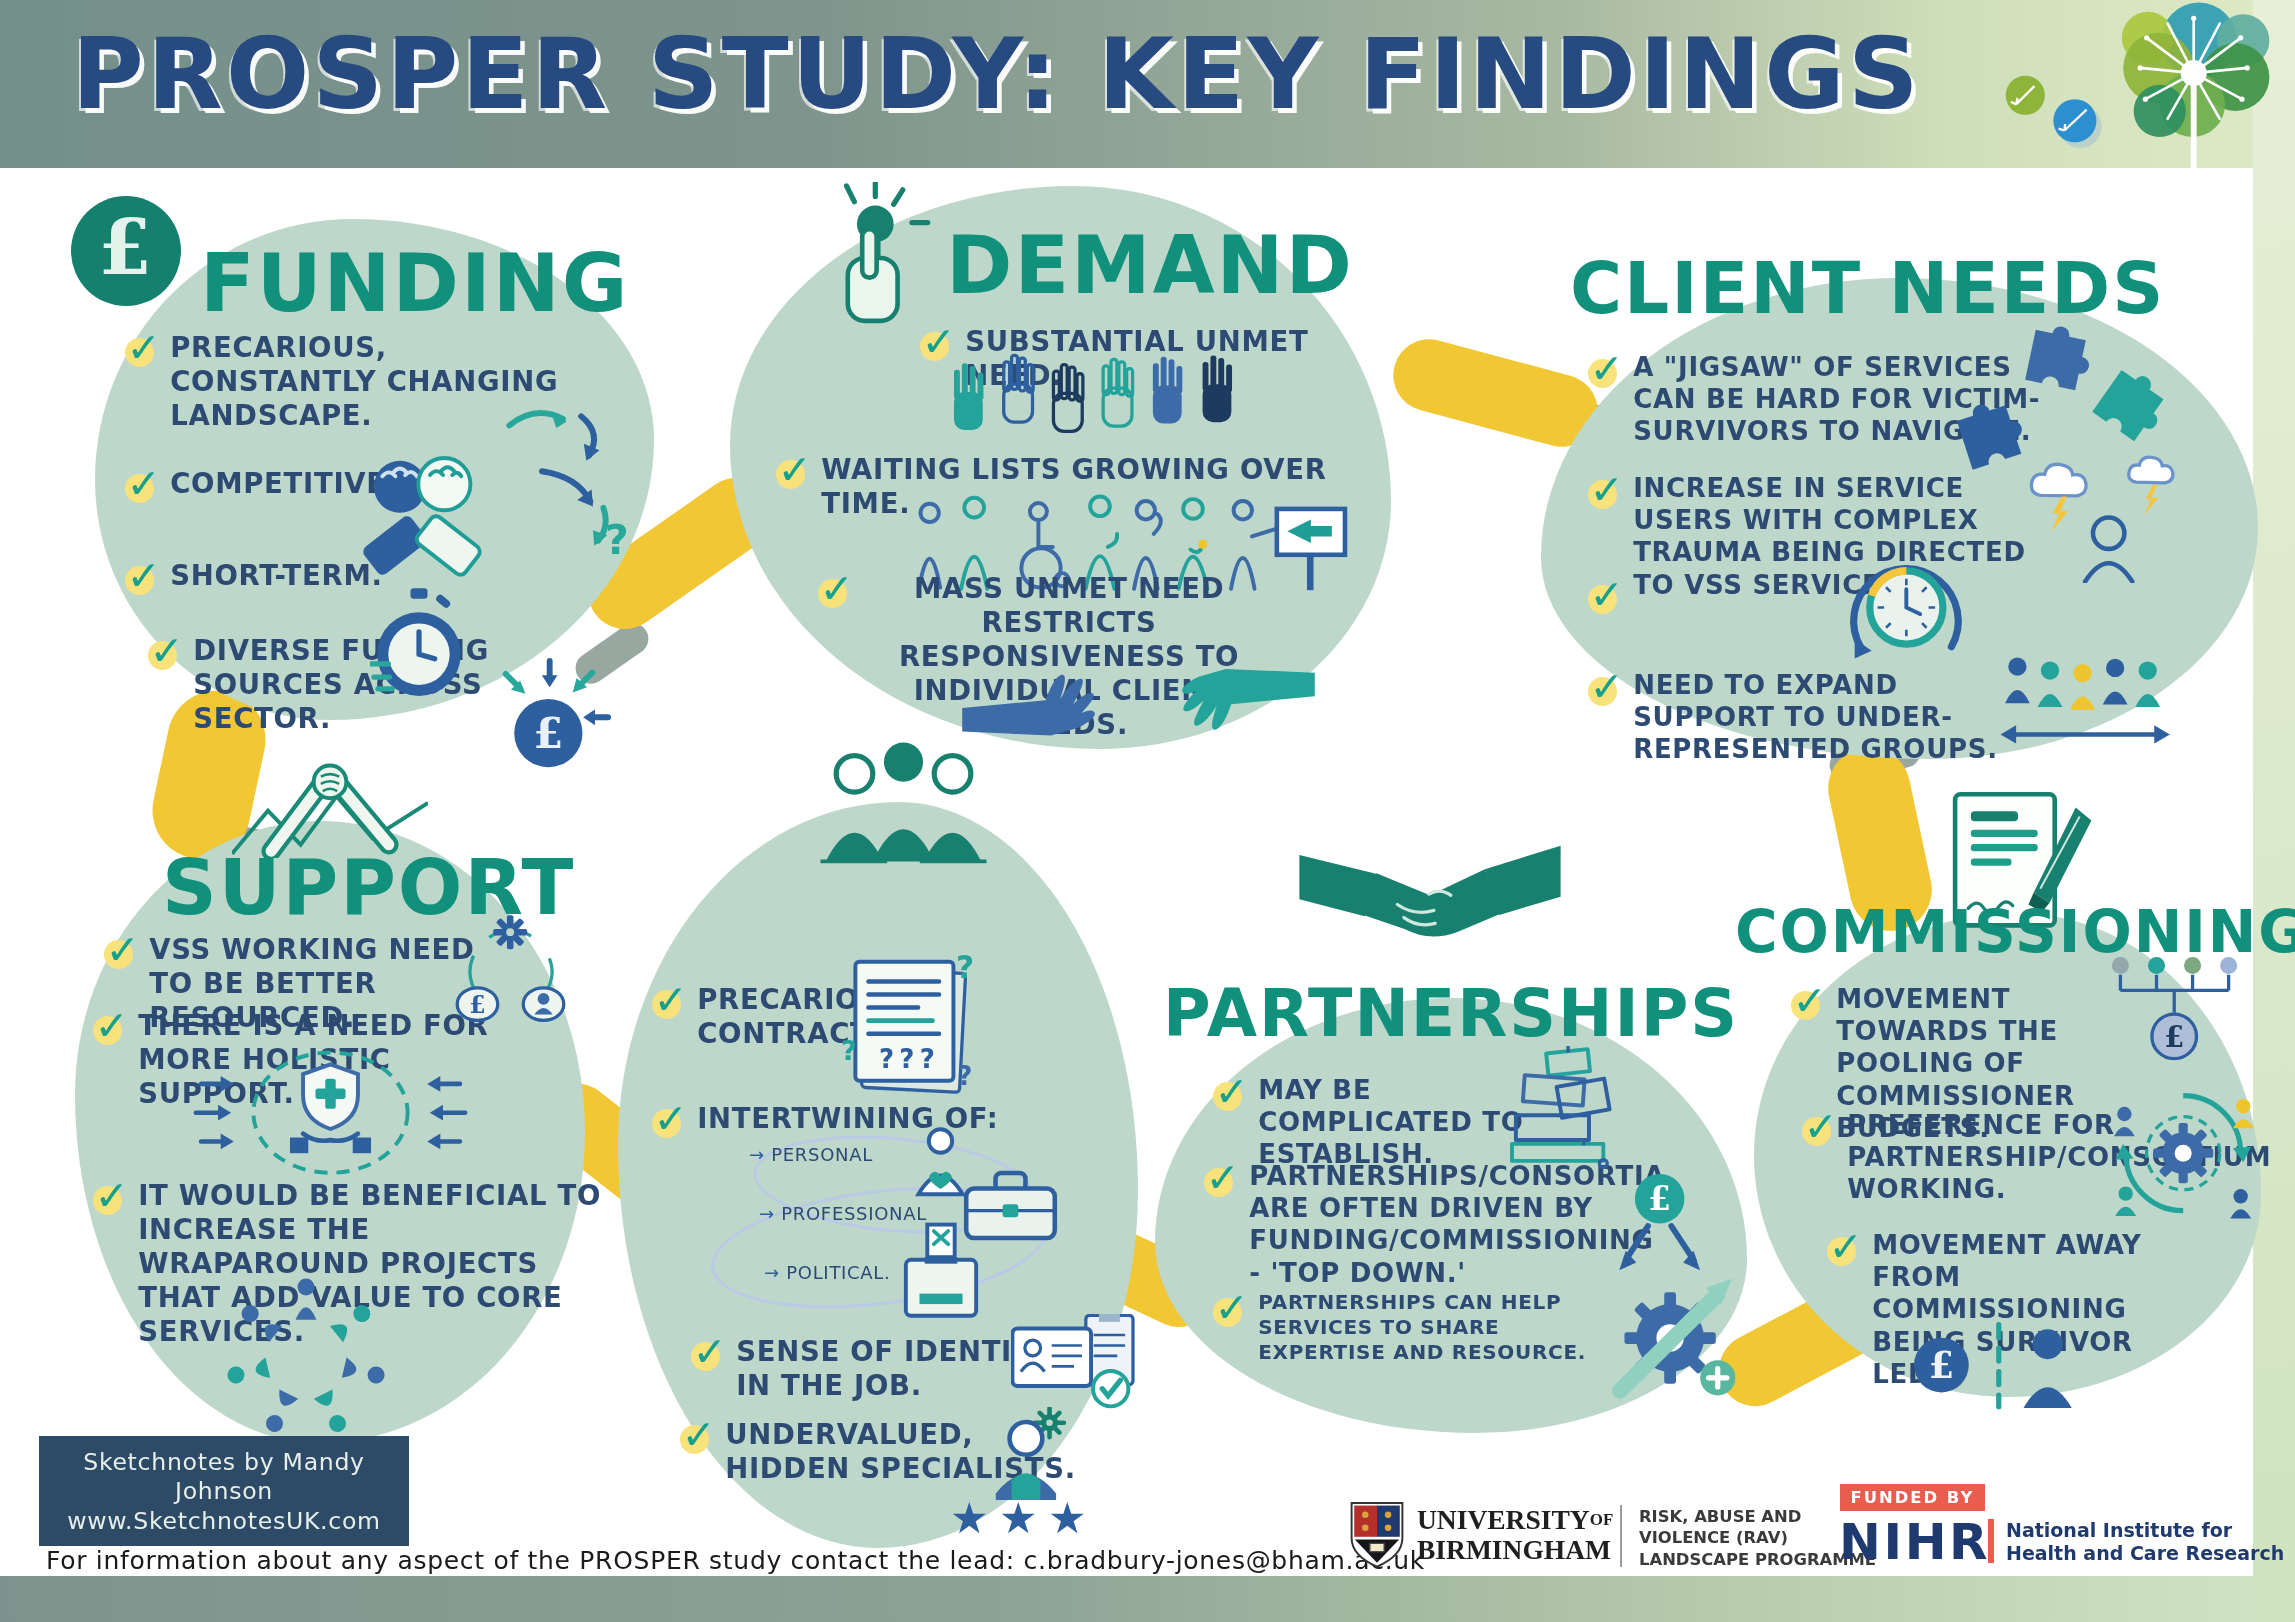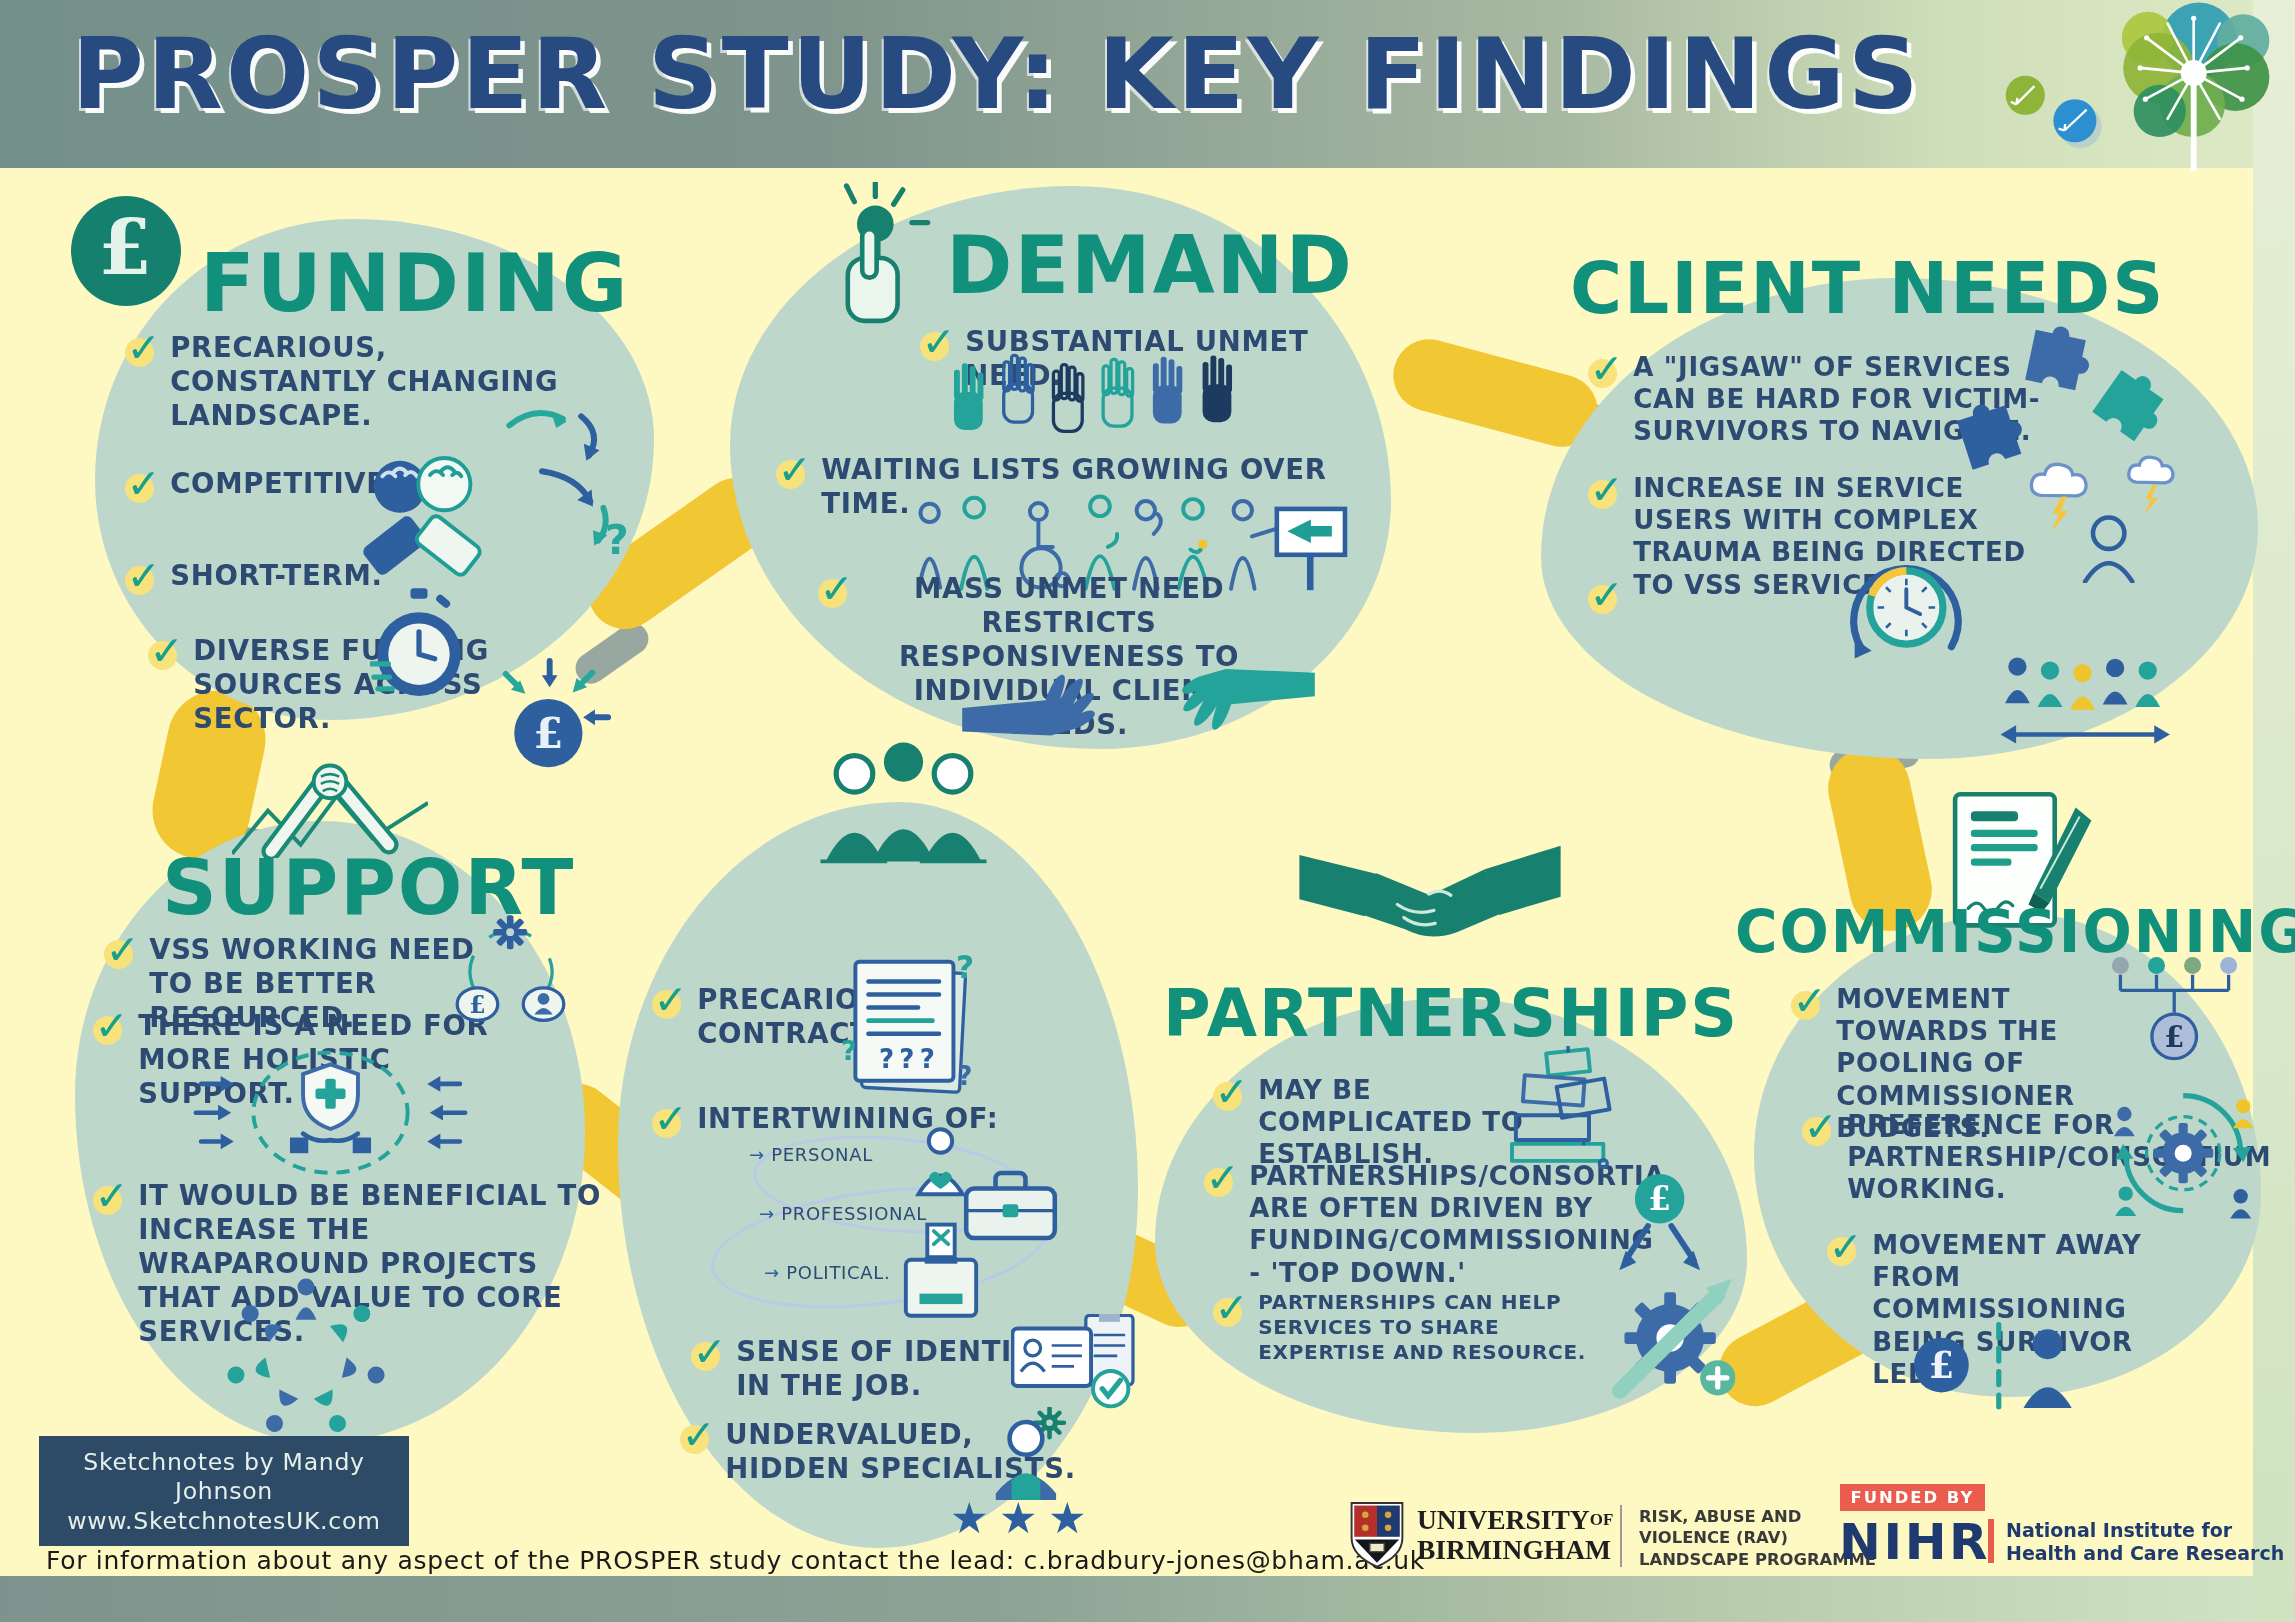--- a/index.html
+++ b/index.html
@@ -1,17 +1,17 @@
 <!DOCTYPE html>
 <html style="font-size:10.5px"><head>
 <meta charset="utf-8">
 <style>
   *{box-sizing:border-box;margin:0;padding:0}
   html,body{background:#e8e8e8}
-  .page{position:relative;width:2295px;height:1623px;background:#fef9c3;overflow:hidden;
+  .page{position:relative;width:2295px;height:1623px;background:#ffffff;overflow:hidden;
         font-family:"DejaVu Sans",sans-serif;}
   .abs{position:absolute}
   
   .banner{left:0;top:0;width:2295px;height:168px;
           background:linear-gradient(90deg,#74908a 0%,#7e948c 35%,#a8b9a2 68%,#cfdfba 85%,#dfeac6 100%);}
   .page-title{left:72px;top:17px;font-size:98px;font-weight:bold;color:#274b80;letter-spacing:3.3px;
               white-space:nowrap;text-shadow:4.6px 5.2px 0 rgba(255,255,255,.95),-2px 2.6px 0 rgba(255,255,255,.65);z-index:1}
   .right-strip{left:2253px;top:0;width:43px;height:1623px;background:linear-gradient(180deg,#e7efd6,#cfe3c0);z-index:0}
   .bottom-bar{left:0;top:1576px;width:2253px;height:47px;
               background:linear-gradient(90deg,#7d948e 0%,#8da395 45%,#b7c9ab 75%,#cfe3c4 100%);z-index:0}
@@ -275,20 +275,24 @@
     <span class="check"></span>
     <span class="item-text" style="font-size:26px">A "JIGSAW" OF SERVICES CAN BE HARD FOR VICTIM-SURVIVORS TO NAVIGATE.</span>
   </div>
   <div class="abs item" style="left:1587px;top:472px;width:484px">
     <span class="check"></span>
     <span class="item-text" style="font-size:26px">INCREASE IN SERVICE USERS WITH COMPLEX TRAUMA BEING DIRECTED TO VSS SERVICES.</span>
   </div>
   <div class="abs item" style="left:1587px;top:577px;width:366px">
     <span class="check"></span>
   </div>
+  <div class="abs item" style="left:1587px;top:669px;width:419px">
+    <span class="check"></span>
+    <span class="item-text" style="font-size:26px">NEED TO EXPAND SUPPORT TO UNDER-REPRESENTED GROUPS.</span>
+  </div>
   <svg class="abs icon" style="left:1953px;top:319px" width="236" height="177" viewBox="0 0 360 270">
     <defs>
         <path id="puz" d="M0 24 h26 a13 13 0 1 1 26 0 h26 v26 a13 13 0 1 1 0 26 v26 h-26 a13 13 0 1 0 -26 0 h-26 z"></path>
       </defs>
     <use href="#puz" fill="#3c6ba8" transform="translate(120 0) rotate(12 40 50)"></use>
     <use href="#puz" fill="#23a39a" transform="translate(235 72) rotate(35 40 50)"></use>
     <use href="#puz" fill="#2e5f9e" transform="translate(12 118) rotate(-18 40 50)"></use>
   </svg>
   <svg class="abs icon" style="left:2025px;top:452px" width="170" height="131" viewBox="0 0 260 200">
     <path d="M24 66 q-16 -2 -14 -18 q2 -16 20 -14 q4 -18 24 -15 q18 3 19 16 q17 -3 20 12 q3 17 -15 20 z" fill="#ffffff" stroke="#6b93c9" stroke-width="5"></path>

